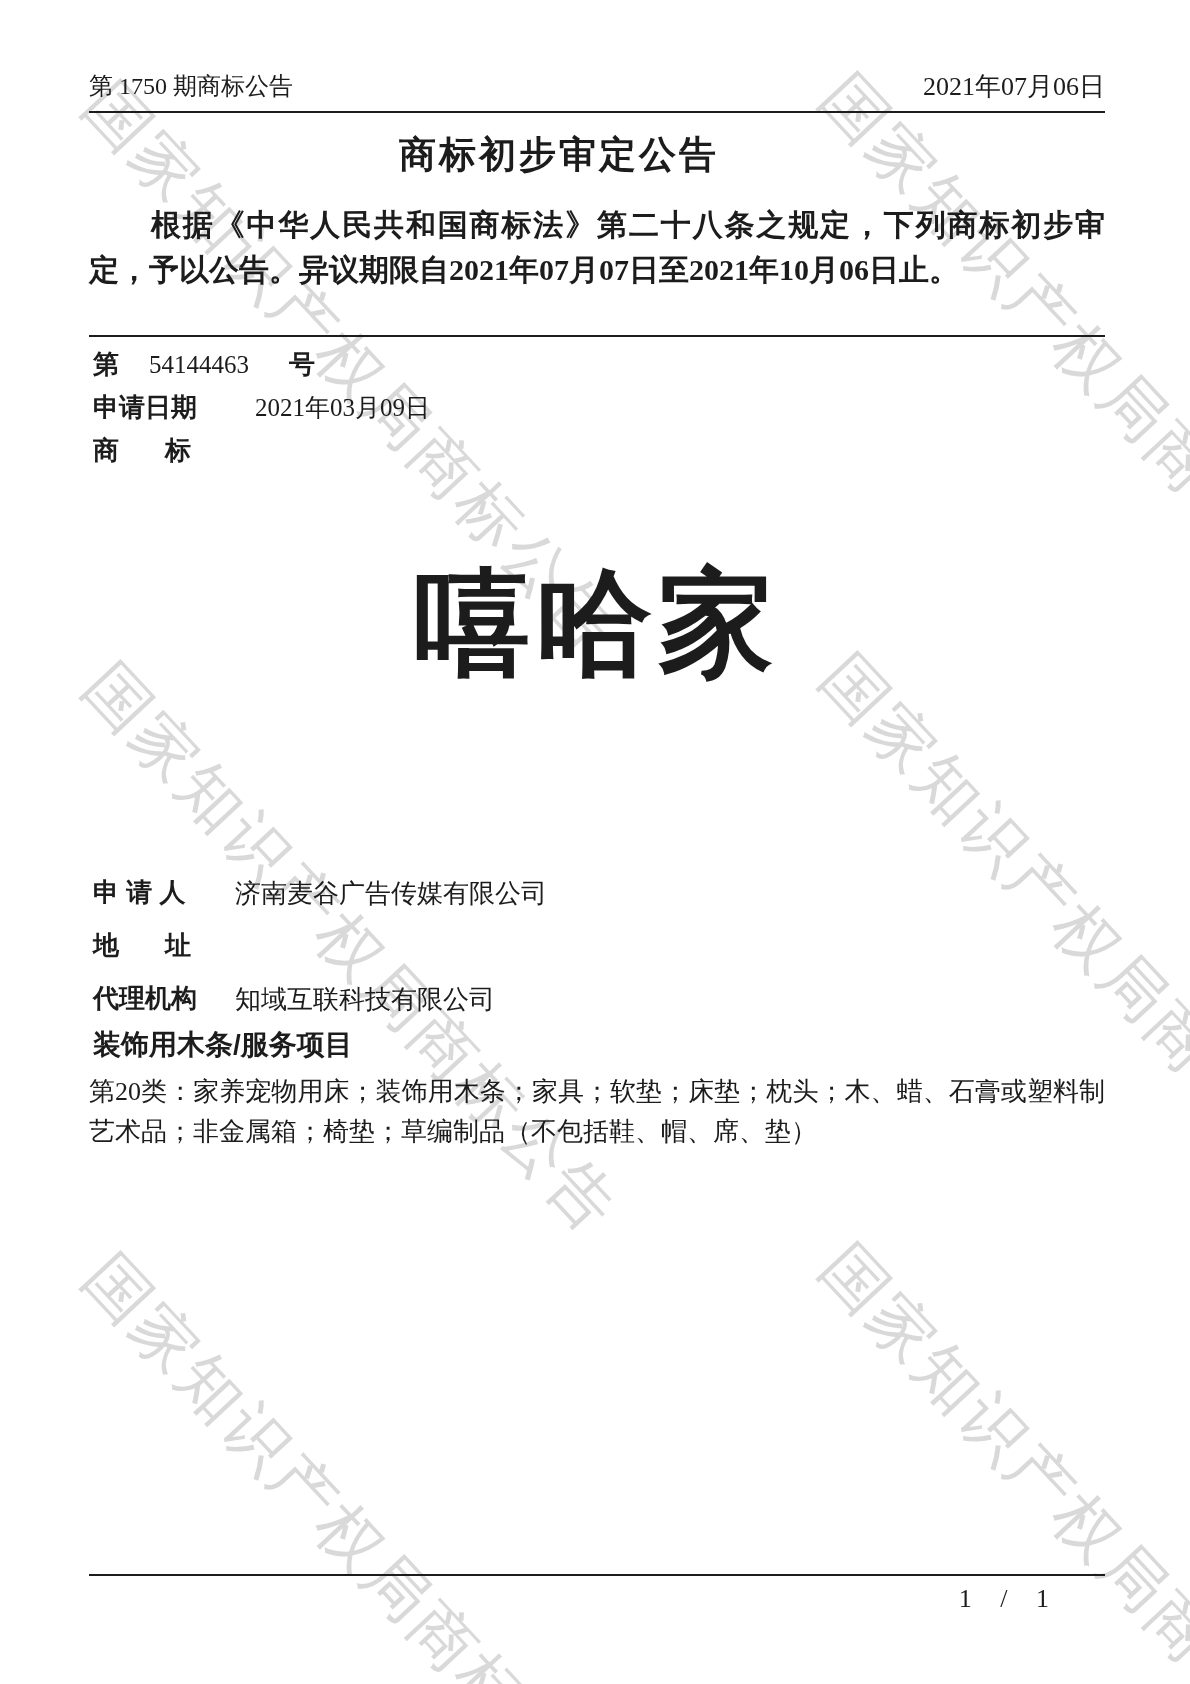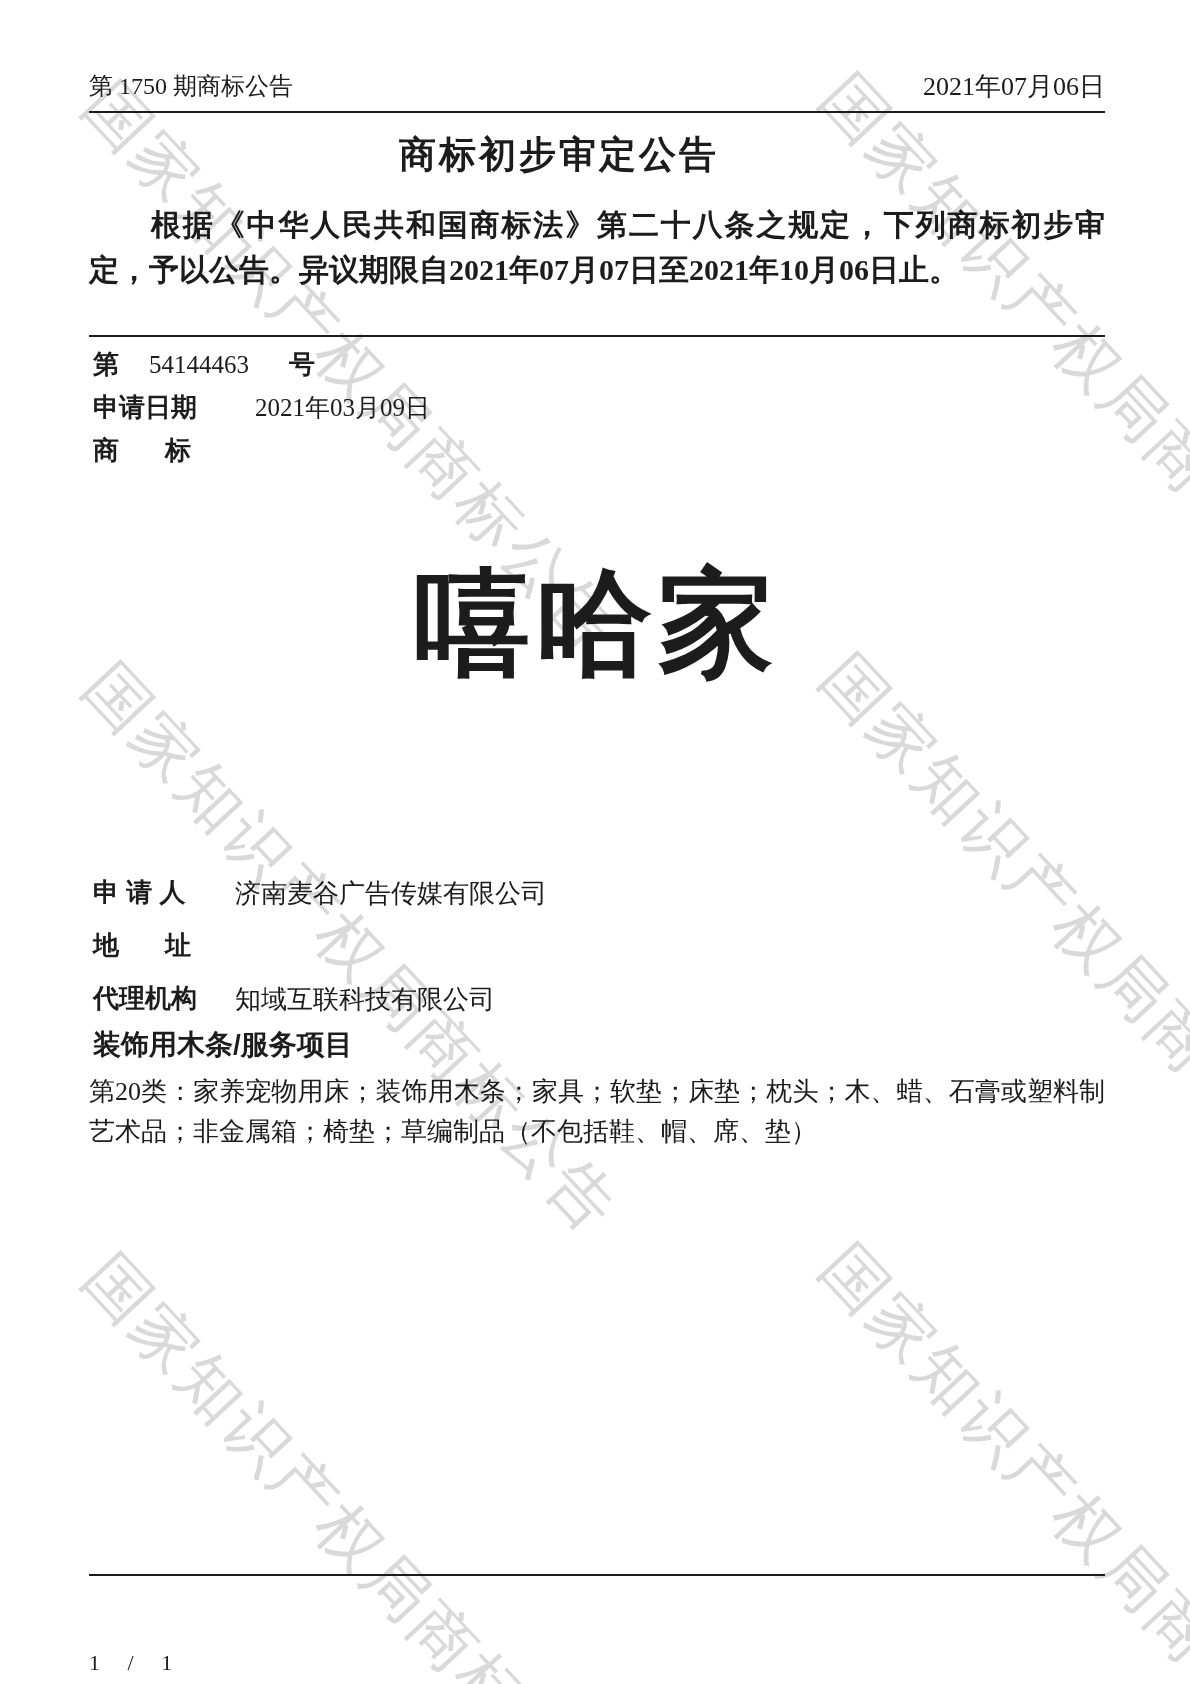--- a/index.html
+++ b/index.html
@@ -102,23 +102,23 @@
   .agency-value{top:982px;}
 
   .goods-heading{left:93px;top:1026px;font-size:28px;}
   .goods-text{
     left:89px;top:1072px;width:1016px;
     font-size:26px;line-height:40px;
     text-align:justify;
   }
 
   .pager{
-    left:89px;top:1650px;width:1016px;
+    left:89px;top:1584px;width:1016px;
     box-sizing:border-box;padding-right:56px;
-    text-align:left;font-size:22px;
+    text-align:right;font-size:26px;
   }
   .pager .sep{margin:0 22px;}
 </style>
 </head>
 <body>
 
 <div class="page">
 
   <div class="wm wm1">国家知识产权局商标公告</div>
   <div class="wm wm2">国家知识产权局商标公告</div>

